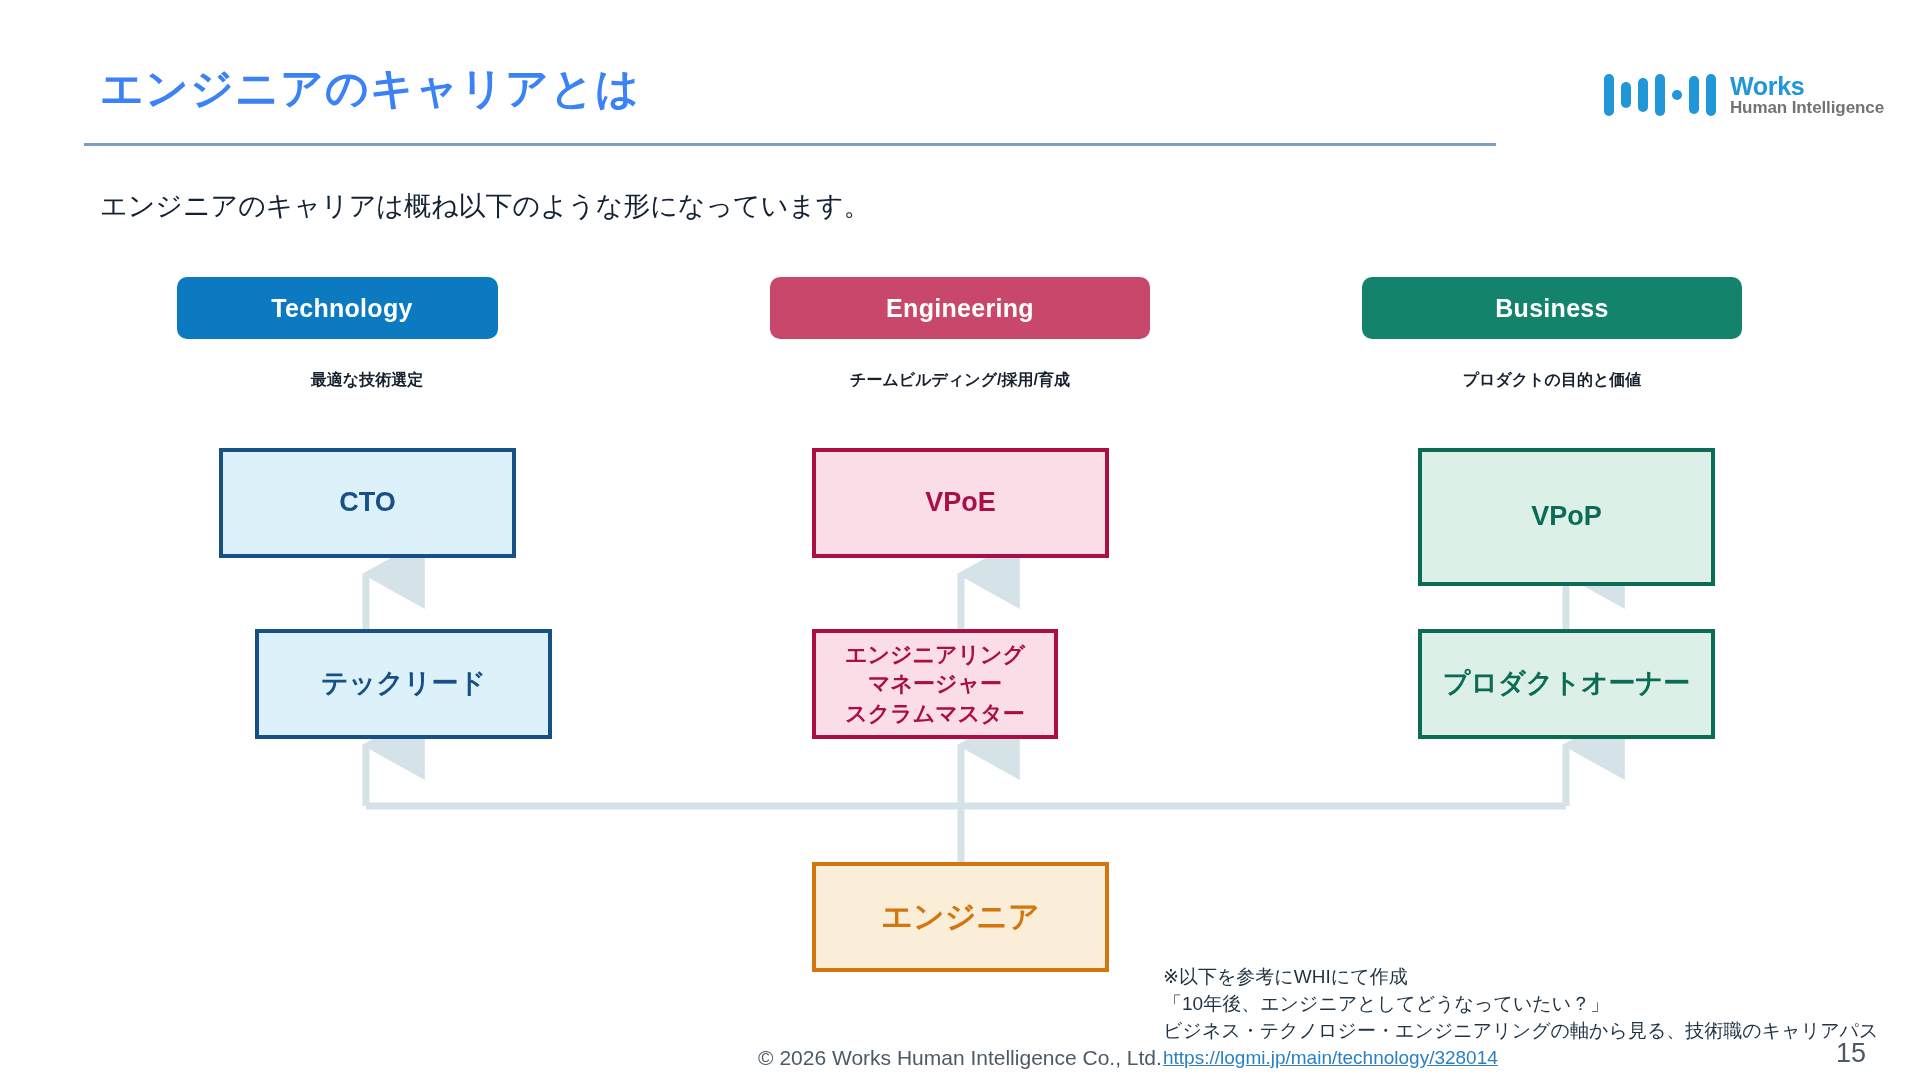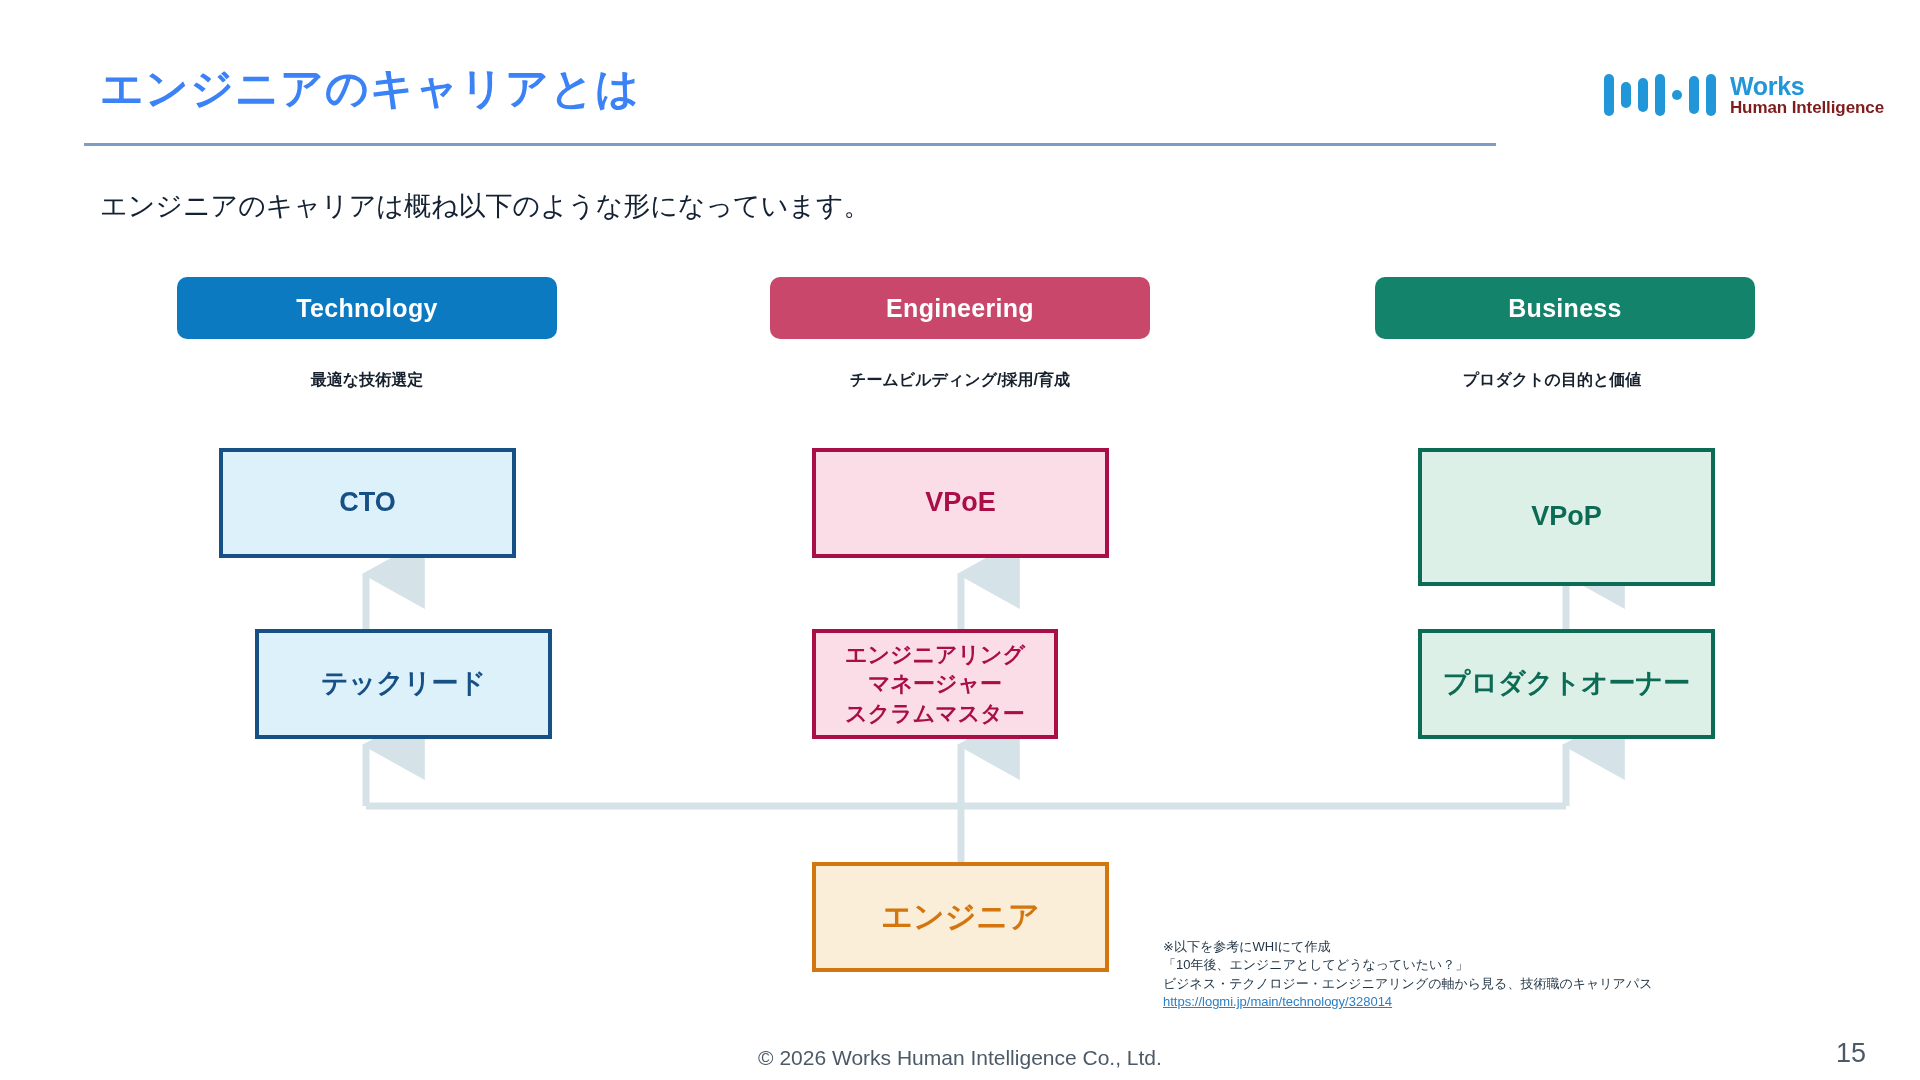--- a/index.html
+++ b/index.html
@@ -142,22 +142,22 @@
     line-height: 1.32;
   }
   .node-role { font-size: 27px; }
   .node-multi { font-size: 22px; }
   .node-base { font-size: 31px; }
 
   
   .footnote {
     position: absolute;
     left: 1163px;
-    top: 938px;
-    font-size: 13px;
+    top: 964px;
+    font-size: 19px;
     color: #1f3344;
     line-height: 1.42;
     white-space: nowrap;
   }
   .footnote a {
     color: #2b7fc4;
     text-decoration: underline;
   }
 
   
@@ -189,21 +189,21 @@
     <span class="lb1" style="background: rgb(33, 150, 216);"></span>
       <span class="lb2" style="background: rgb(33, 150, 216);"></span>
       <span class="lb3" style="background: rgb(33, 150, 216);"></span>
       <span class="lb4" style="background: rgb(33, 150, 216);"></span>
       <span class="lb5" style="background: rgb(33, 150, 216);"></span>
       <span class="lb6" style="background: rgb(33, 150, 216);"></span>
       <span class="lb7" style="background: rgb(33, 150, 216);"></span>
   </div>
   <div class="logo-text">
     <div class="lt-top" style="color: rgb(33, 150, 216);">Works</div>
-    <div class="lt-bottom" style="color: #7f1d1d;">Human Intelligence</div>
+    <div class="lt-bottom" style="color: #737373;">Human Intelligence</div>
   </div>
 </div>
 
 <div class="lead">エンジニアのキャリアは概ね以下のような形になっています。</div>
 
 <div class="diagram">
 
   <svg class="connectors" viewBox="0 0 1920 1080" xmlns="http://www.w3.org/2000/svg">
     <defs>
       <marker id="arrowUp" markerWidth="10" markerHeight="9" refX="5" refY="0.6" orient="auto-start-reverse" markerUnits="strokeWidth">
@@ -219,33 +219,33 @@
 
     <line x1="961" y1="862" x2="961" y2="806" stroke="#d5e2e8" stroke-width="7"></line>
 
     <line x1="366" y1="806" x2="1566" y2="806" stroke="#d5e2e8" stroke-width="7"></line>
 
     <line x1="366" y1="806" x2="366" y2="745" stroke="#d5e2e8" stroke-width="7" marker-end="url(#arrowUp)"></line>
     <line x1="961" y1="806" x2="961" y2="745" stroke="#d5e2e8" stroke-width="7" marker-end="url(#arrowUp)"></line>
     <line x1="1566" y1="806" x2="1566" y2="745" stroke="#d5e2e8" stroke-width="7" marker-end="url(#arrowUp)"></line>
   </svg>
 
-  <div class="pillar-head" id="head-0" style="left: 177px; top: 277px; width: 380px; background: rgb(11, 122, 192);">Technology</div>
+  <div class="pillar-head" id="head-0" style="left: 177px; top: 277px; width: 312px; background: rgb(11, 122, 192); padding-left: 9px;">Technology</div>
   <div class="pillar-sub" style="left:177px; top:370px; width:380px;">最適な技術選定</div>
   <div class="node node-role" id="node-0-senior" style="left: 219px; top: 448px; width: 297px; height: 110px; border-color: rgb(22, 80, 132); background: rgb(221, 241, 251); color: rgb(22, 80, 132);">CTO</div>
   <div class="node node-role" id="node-0-junior" style="left: 219px; top: 629px; width: 297px; height: 110px; border-color: rgb(22, 80, 132); background: rgb(221, 241, 251); color: rgb(22, 80, 132); margin-left: 36px;">テックリード</div>
 
   <div class="pillar-head" id="head-1" style="left: 770px; top: 277px; width: 380px; background: rgb(200, 71, 106);">Engineering</div>
   <div class="pillar-sub" style="left:770px; top:370px; width:380px;">チームビルディング/採用/育成</div>
   <div class="node node-role" id="node-1-senior" style="left: 812px; top: 448px; width: 297px; height: 110px; border-color: rgb(169, 15, 70); background: rgb(251, 221, 232); color: rgb(169, 15, 70);">VPoE</div>
   <div class="node node-multi" id="node-1-junior" style="left: 812px; top: 629px; width: 246px; height: 110px; white-space: pre-line; border-color: rgb(169, 15, 70); background: rgb(251, 221, 232); color: rgb(169, 15, 70);">エンジニアリング
 マネージャー
 スクラムマスター</div>
 
-  <div class="pillar-head" id="head-2" style="left: 1362px; top: 277px; width: 380px; background: rgb(20, 131, 108); margin-left: 13px;">Business</div>
+  <div class="pillar-head" id="head-2" style="left: 1362px; top: 277px; width: 380px; background: rgb(20, 131, 108);">Business</div>
   <div class="pillar-sub" style="left:1362px; top:370px; width:380px;font-family:Liberation Mono, monospace;">プロダクトの目的と価値</div>
   <div class="node node-role" id="node-2-senior" style="left: 1418px; top: 448px; width: 297px; height: 138px; border-color: rgb(12, 107, 85); background: rgb(220, 240, 232); color: rgb(12, 107, 85);">VPoP</div>
   <div class="node node-role" id="node-2-junior" style="left: 1418px; top: 629px; width: 297px; height: 110px; border-color: rgb(12, 107, 85); background: rgb(220, 240, 232); color: rgb(12, 107, 85);">プロダクトオーナー</div>
 
   <div class="node node-base" id="node-base" style="left: 812px; top: 862px; width: 297px; height: 110px; border-color: rgb(212, 118, 15); background: rgb(251, 238, 216); color: rgb(212, 118, 15);">エンジニア</div>
 </div>
 
 <div class="footnote">
   <div>※以下を参考にWHIにて作成</div>
   <div>「10年後、エンジニアとしてどうなっていたい？」</div>

